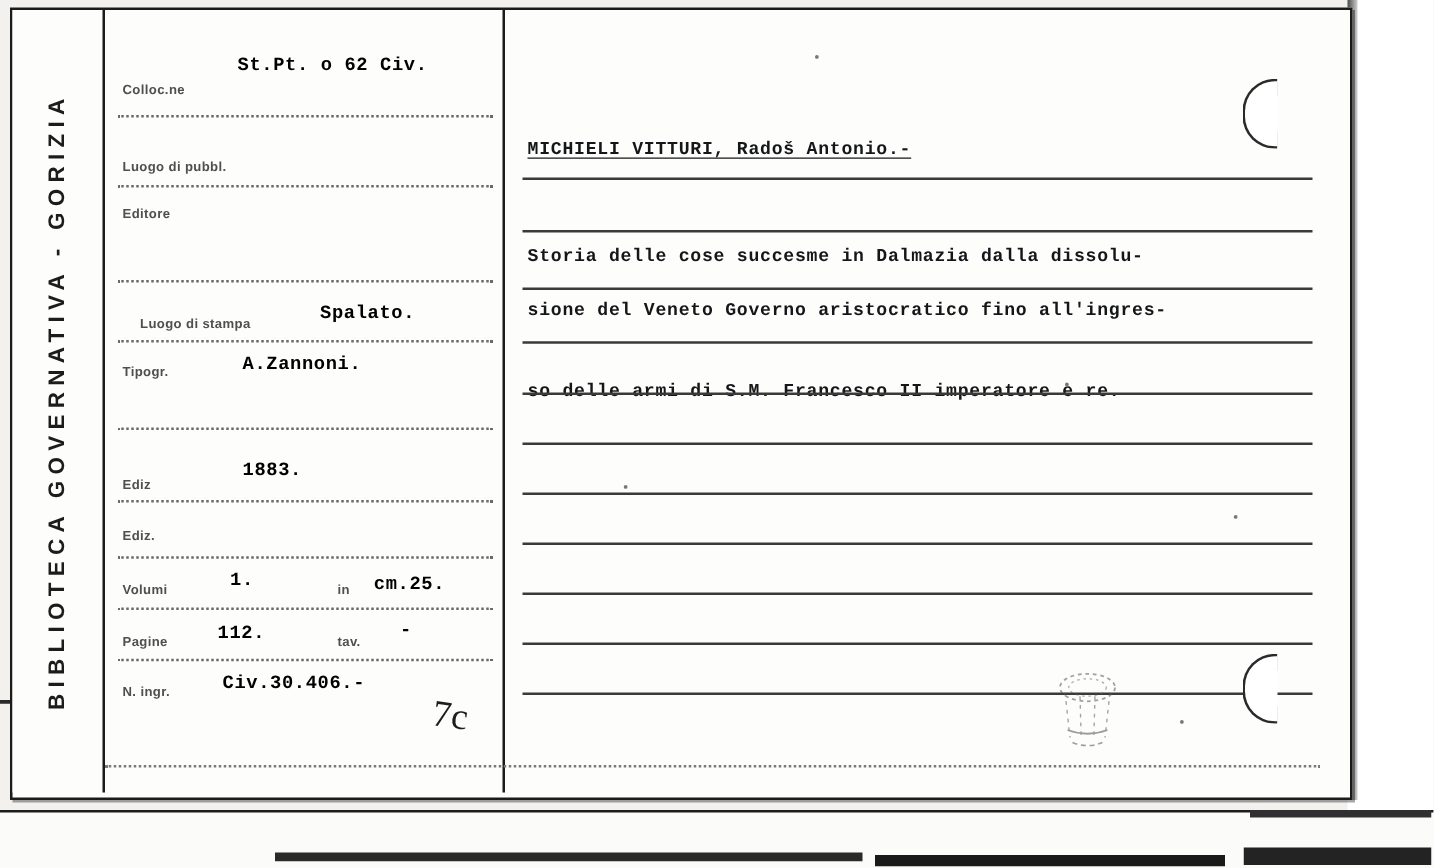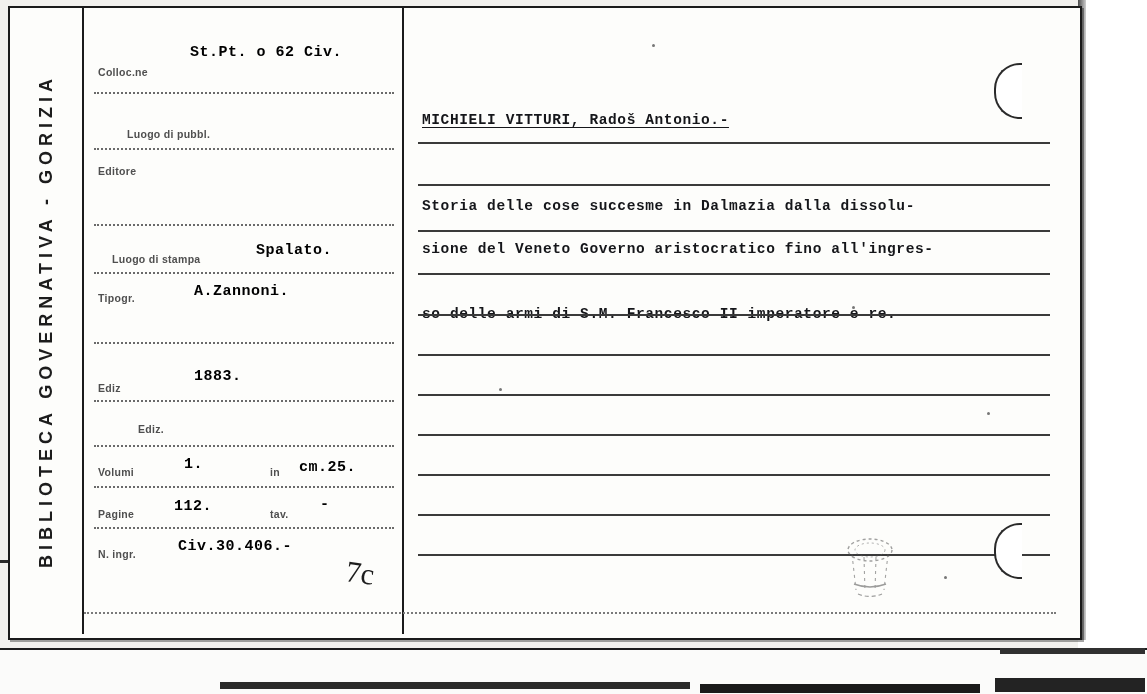--- a/index.html
+++ b/index.html
@@ -235,41 +235,41 @@
     </div>
 
     <div class="card">
 
       <div class="col-left">
 
         <div class="flabel" style="left:14px; top:58px;">Colloc.ne</div>
         <div class="typed" style="left:106px; top:36px;">St.Pt. o 62 Civ.</div>
         <div class="dotline" style="left:10px; right:8px; top:84px;"></div>
 
-        <div class="flabel" style="left:14px; top:120px;margin-left:29px;">Luogo di pubbl.</div>
+        <div class="flabel" style="left:14px; top:120px;">Luogo di pubbl.</div>
         <div class="typed" style="left:150px; top:112px;"></div>
         <div class="dotline" style="left:10px; right:8px; top:140px;"></div>
 
         <div class="flabel" style="left:14px; top:157px;">Editore</div>
         <div class="typed" style="left:150px; top:150px;"></div>
         <div class="dotline" style="left:10px; right:8px; top:216px;"></div>
 
         <div class="flabel" style="left:28px; top:245px;text-align:center;">Luogo di stampa</div>
         <div class="typed" style="left:172px; top:234px;">Spalato.</div>
         <div class="dotline" style="left:10px; right:8px; top:264px;"></div>
 
         <div class="flabel" style="left:14px; top:284px;">Tipogr.</div>
         <div class="typed" style="left:110px; top:275px;">A.Zannoni.</div>
         <div class="dotline" style="left:10px; right:8px; top:334px;"></div>
 
         <div class="flabel" style="left:14px; top:374px;">Ediz</div>
         <div class="typed" style="left:110px; top:360px;">1883.</div>
         <div class="dotline" style="left:10px; right:8px; top:392px;"></div>
 
-        <div class="flabel" style="left:14px; top:415px;margin-left:40px;">Ediz.</div>
+        <div class="flabel" style="left:14px; top:415px;">Ediz.</div>
         <div class="typed" style="left:110px; top:408px;"></div>
         <div class="dotline" style="left:10px; right:8px; top:437px;"></div>
 
         <div class="flabel" style="left:14px; top:458px;">Volumi</div>
         <div class="typed" style="left:100px; top:448px;">1.</div>
         <div class="flabel" style="left:186px; top:458px;">in</div>
         <div class="typed" style="left:215px; top:451px;">cm.25.</div>
         <div class="dotline" style="left:10px; right:8px; top:478px;"></div>
 
         <div class="flabel" style="left:14px; top:500px;">Pagine</div>

